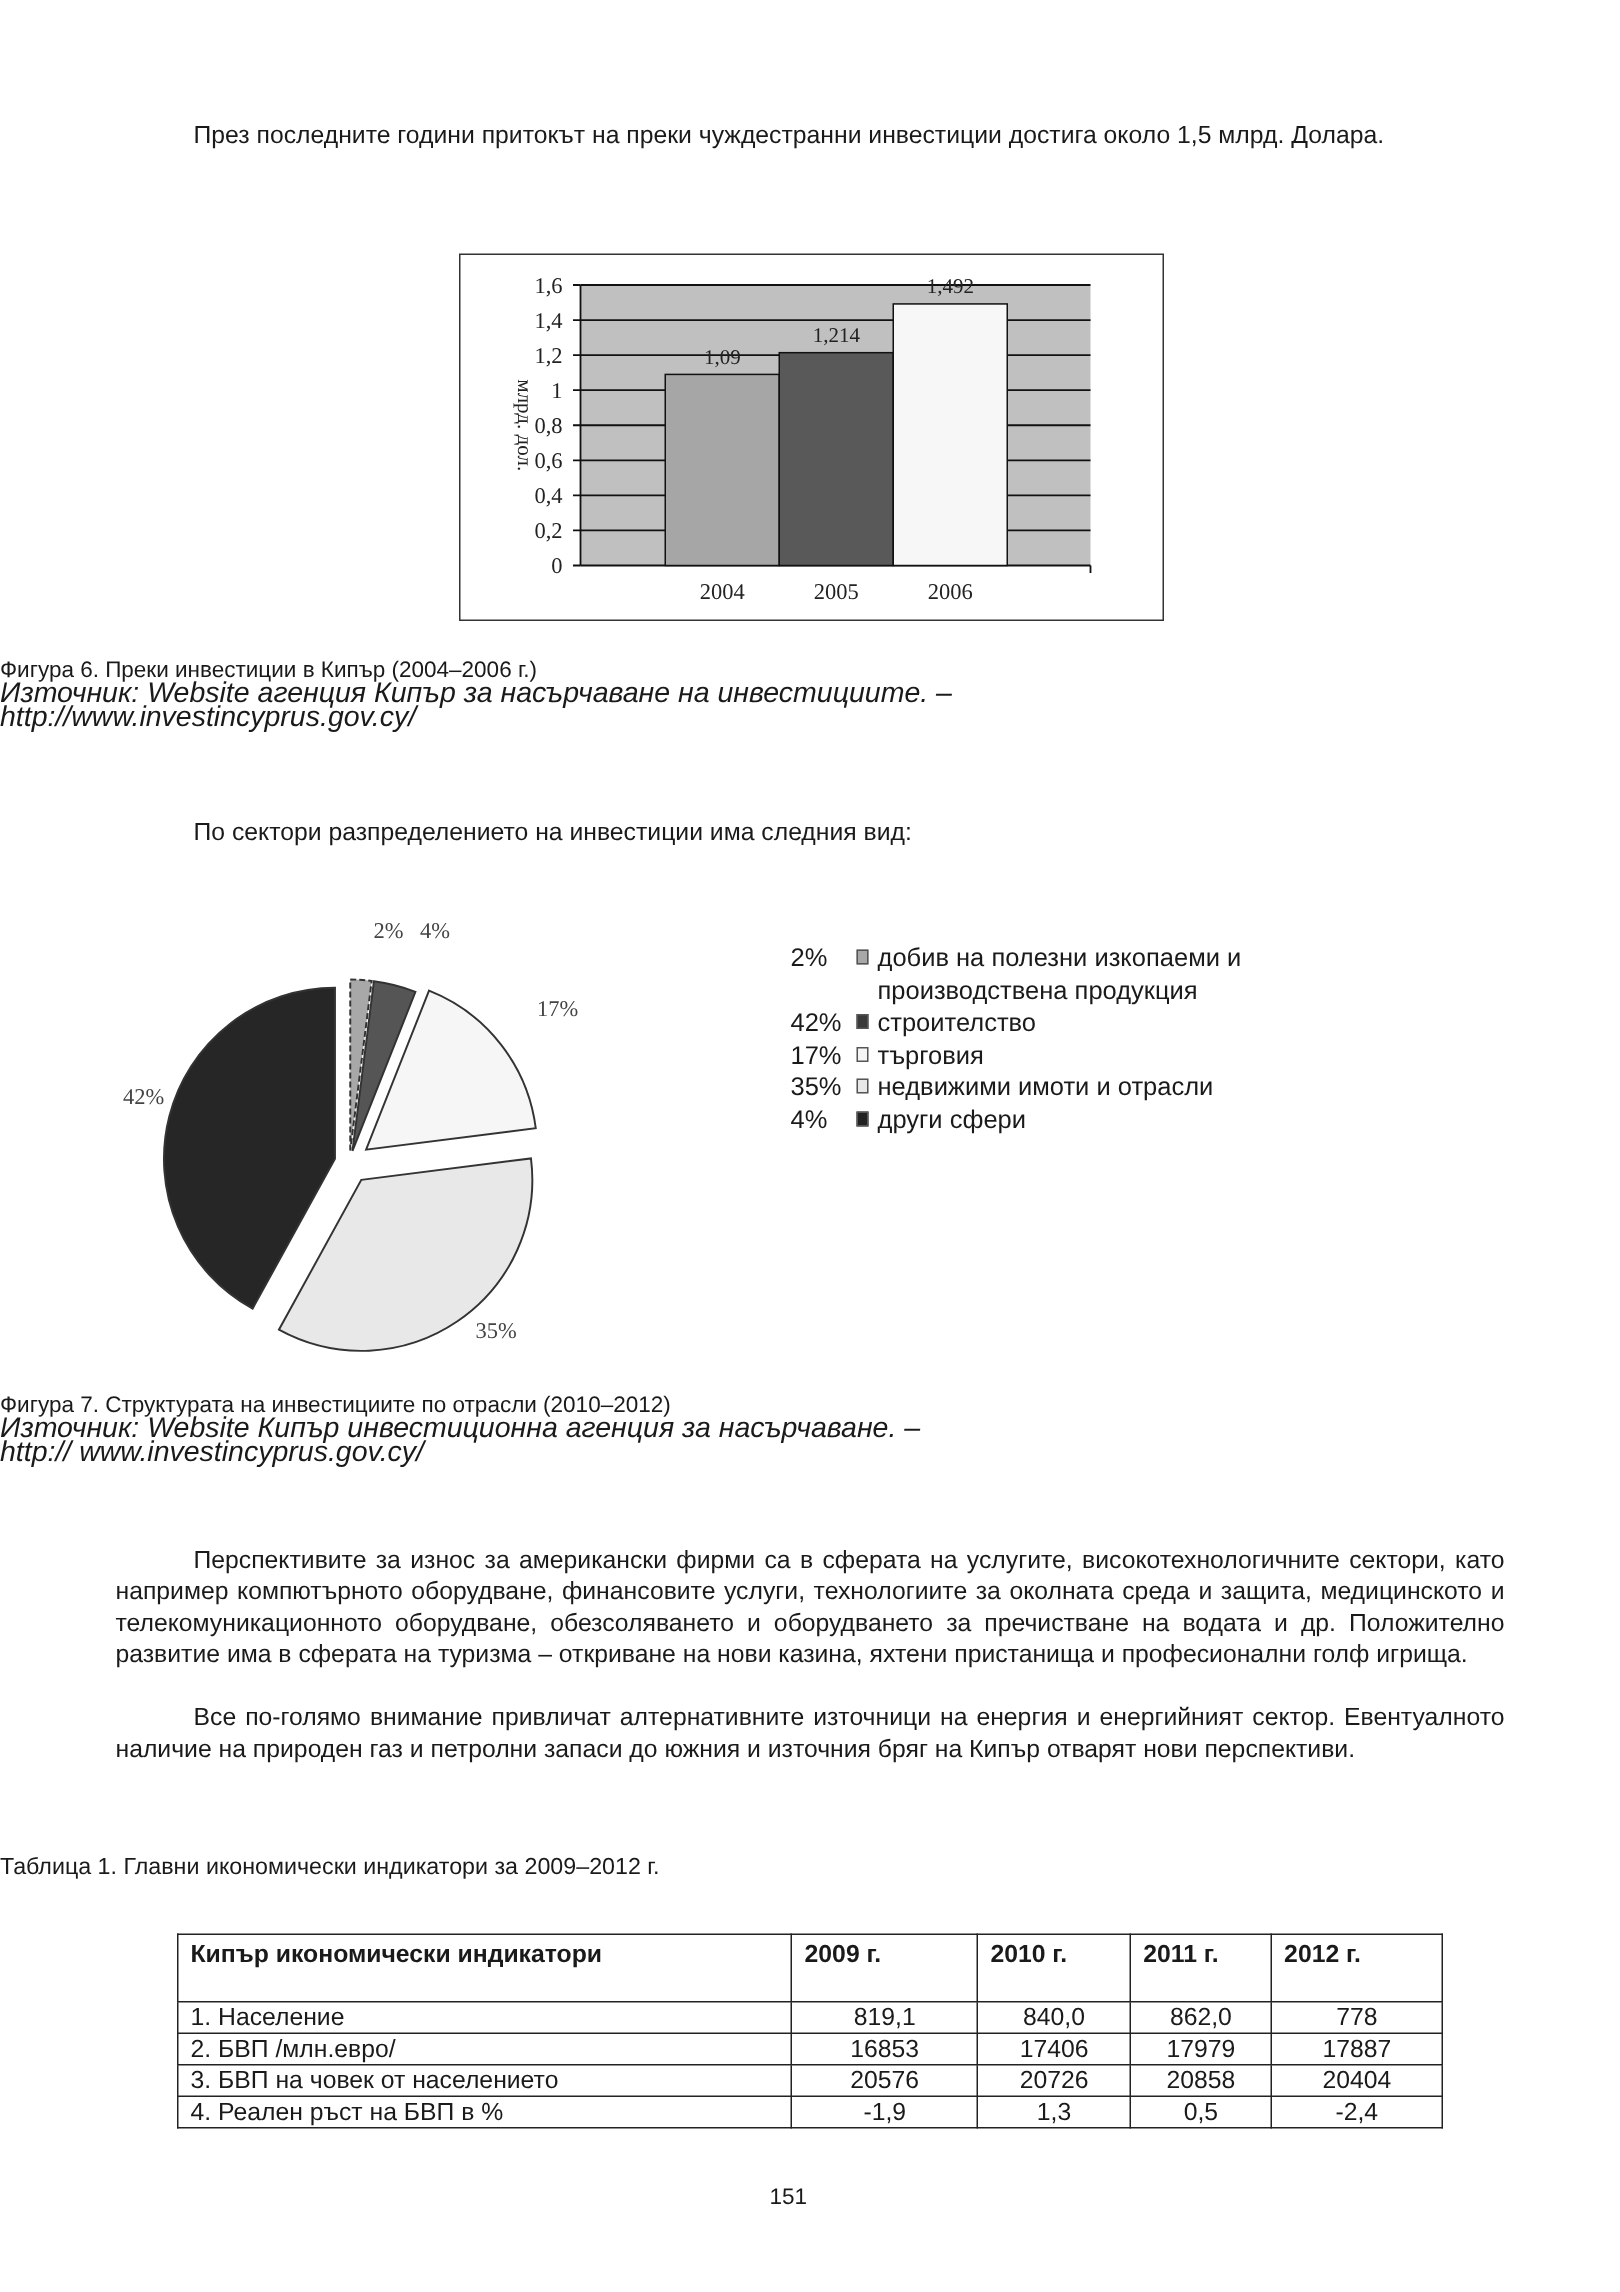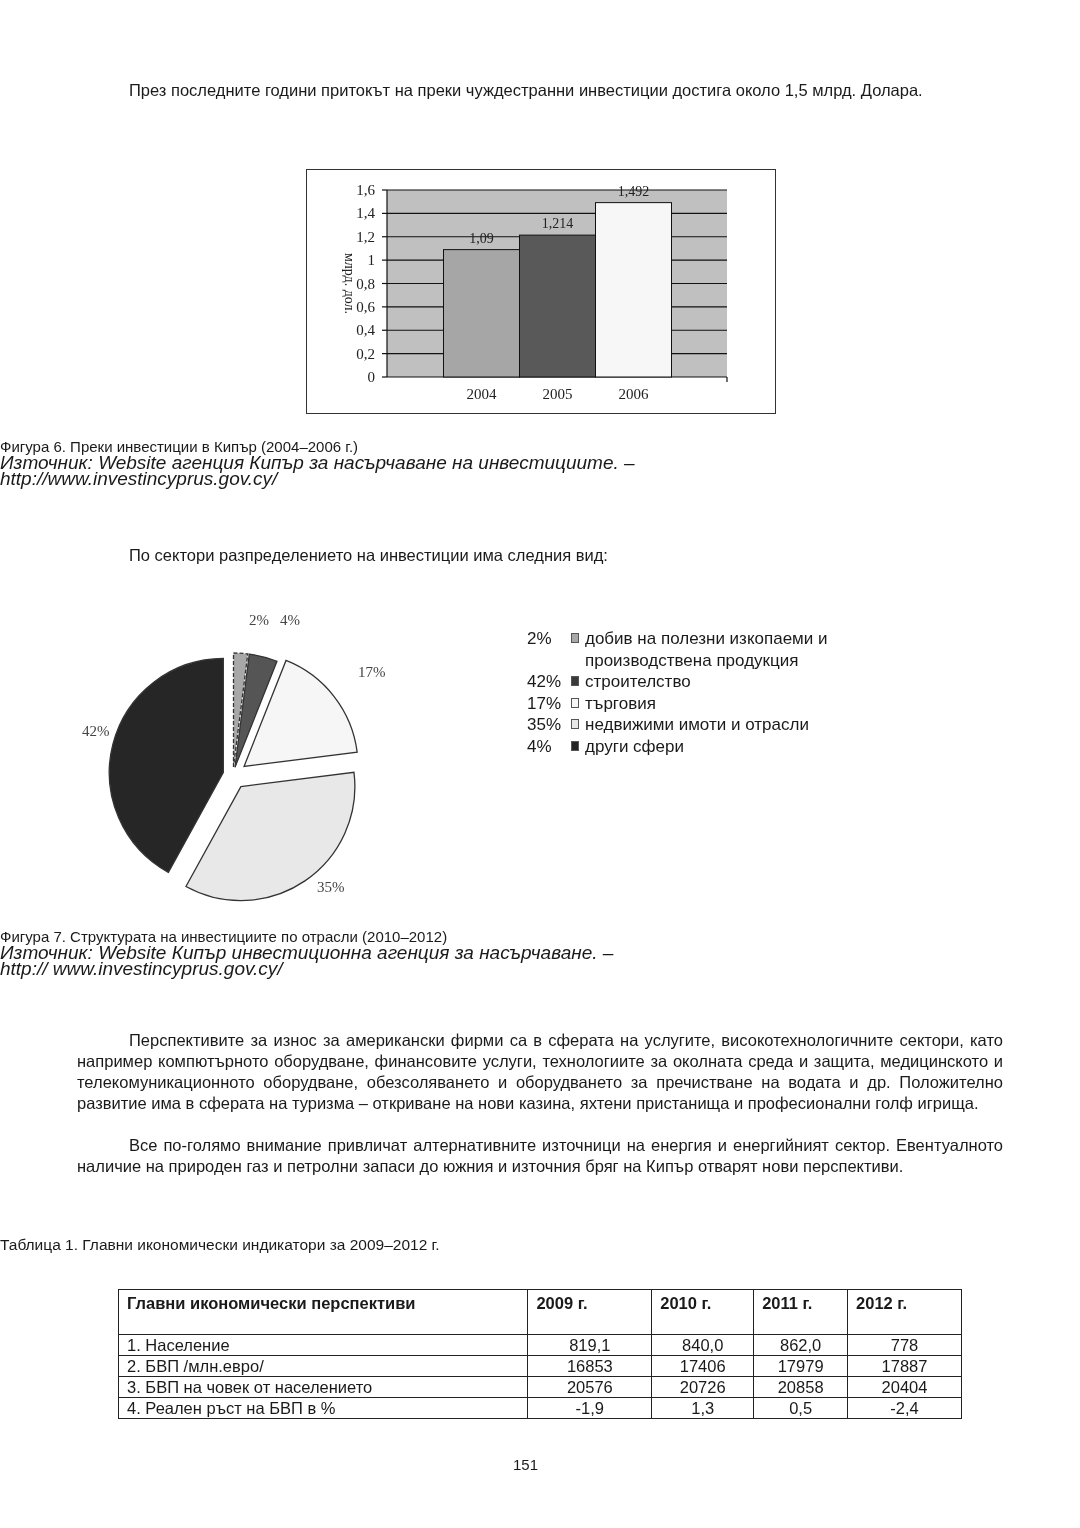--- a/index.html
+++ b/index.html
@@ -144,21 +144,21 @@
 <table class="ind">
   <colgroup>
       <col style="width:410px">
       <col style="width:124px">
       <col style="width:102px">
       <col style="width:94px">
       <col style="width:114px">
     </colgroup>
   <thead>
     <tr>
-      <th>Главни икономически перспективи</th>
+      <th>Кипър икономически индикатори</th>
       <th class="yr">2009 г.</th>
       <th class="yr">2010 г.</th>
       <th class="yr">2011 г.</th>
       <th class="yr">2012 г.</th>
     </tr>
   </thead>
   <tbody>
     <tr>
       <td>1. Население</td>
       <td class="num">819,1</td>

